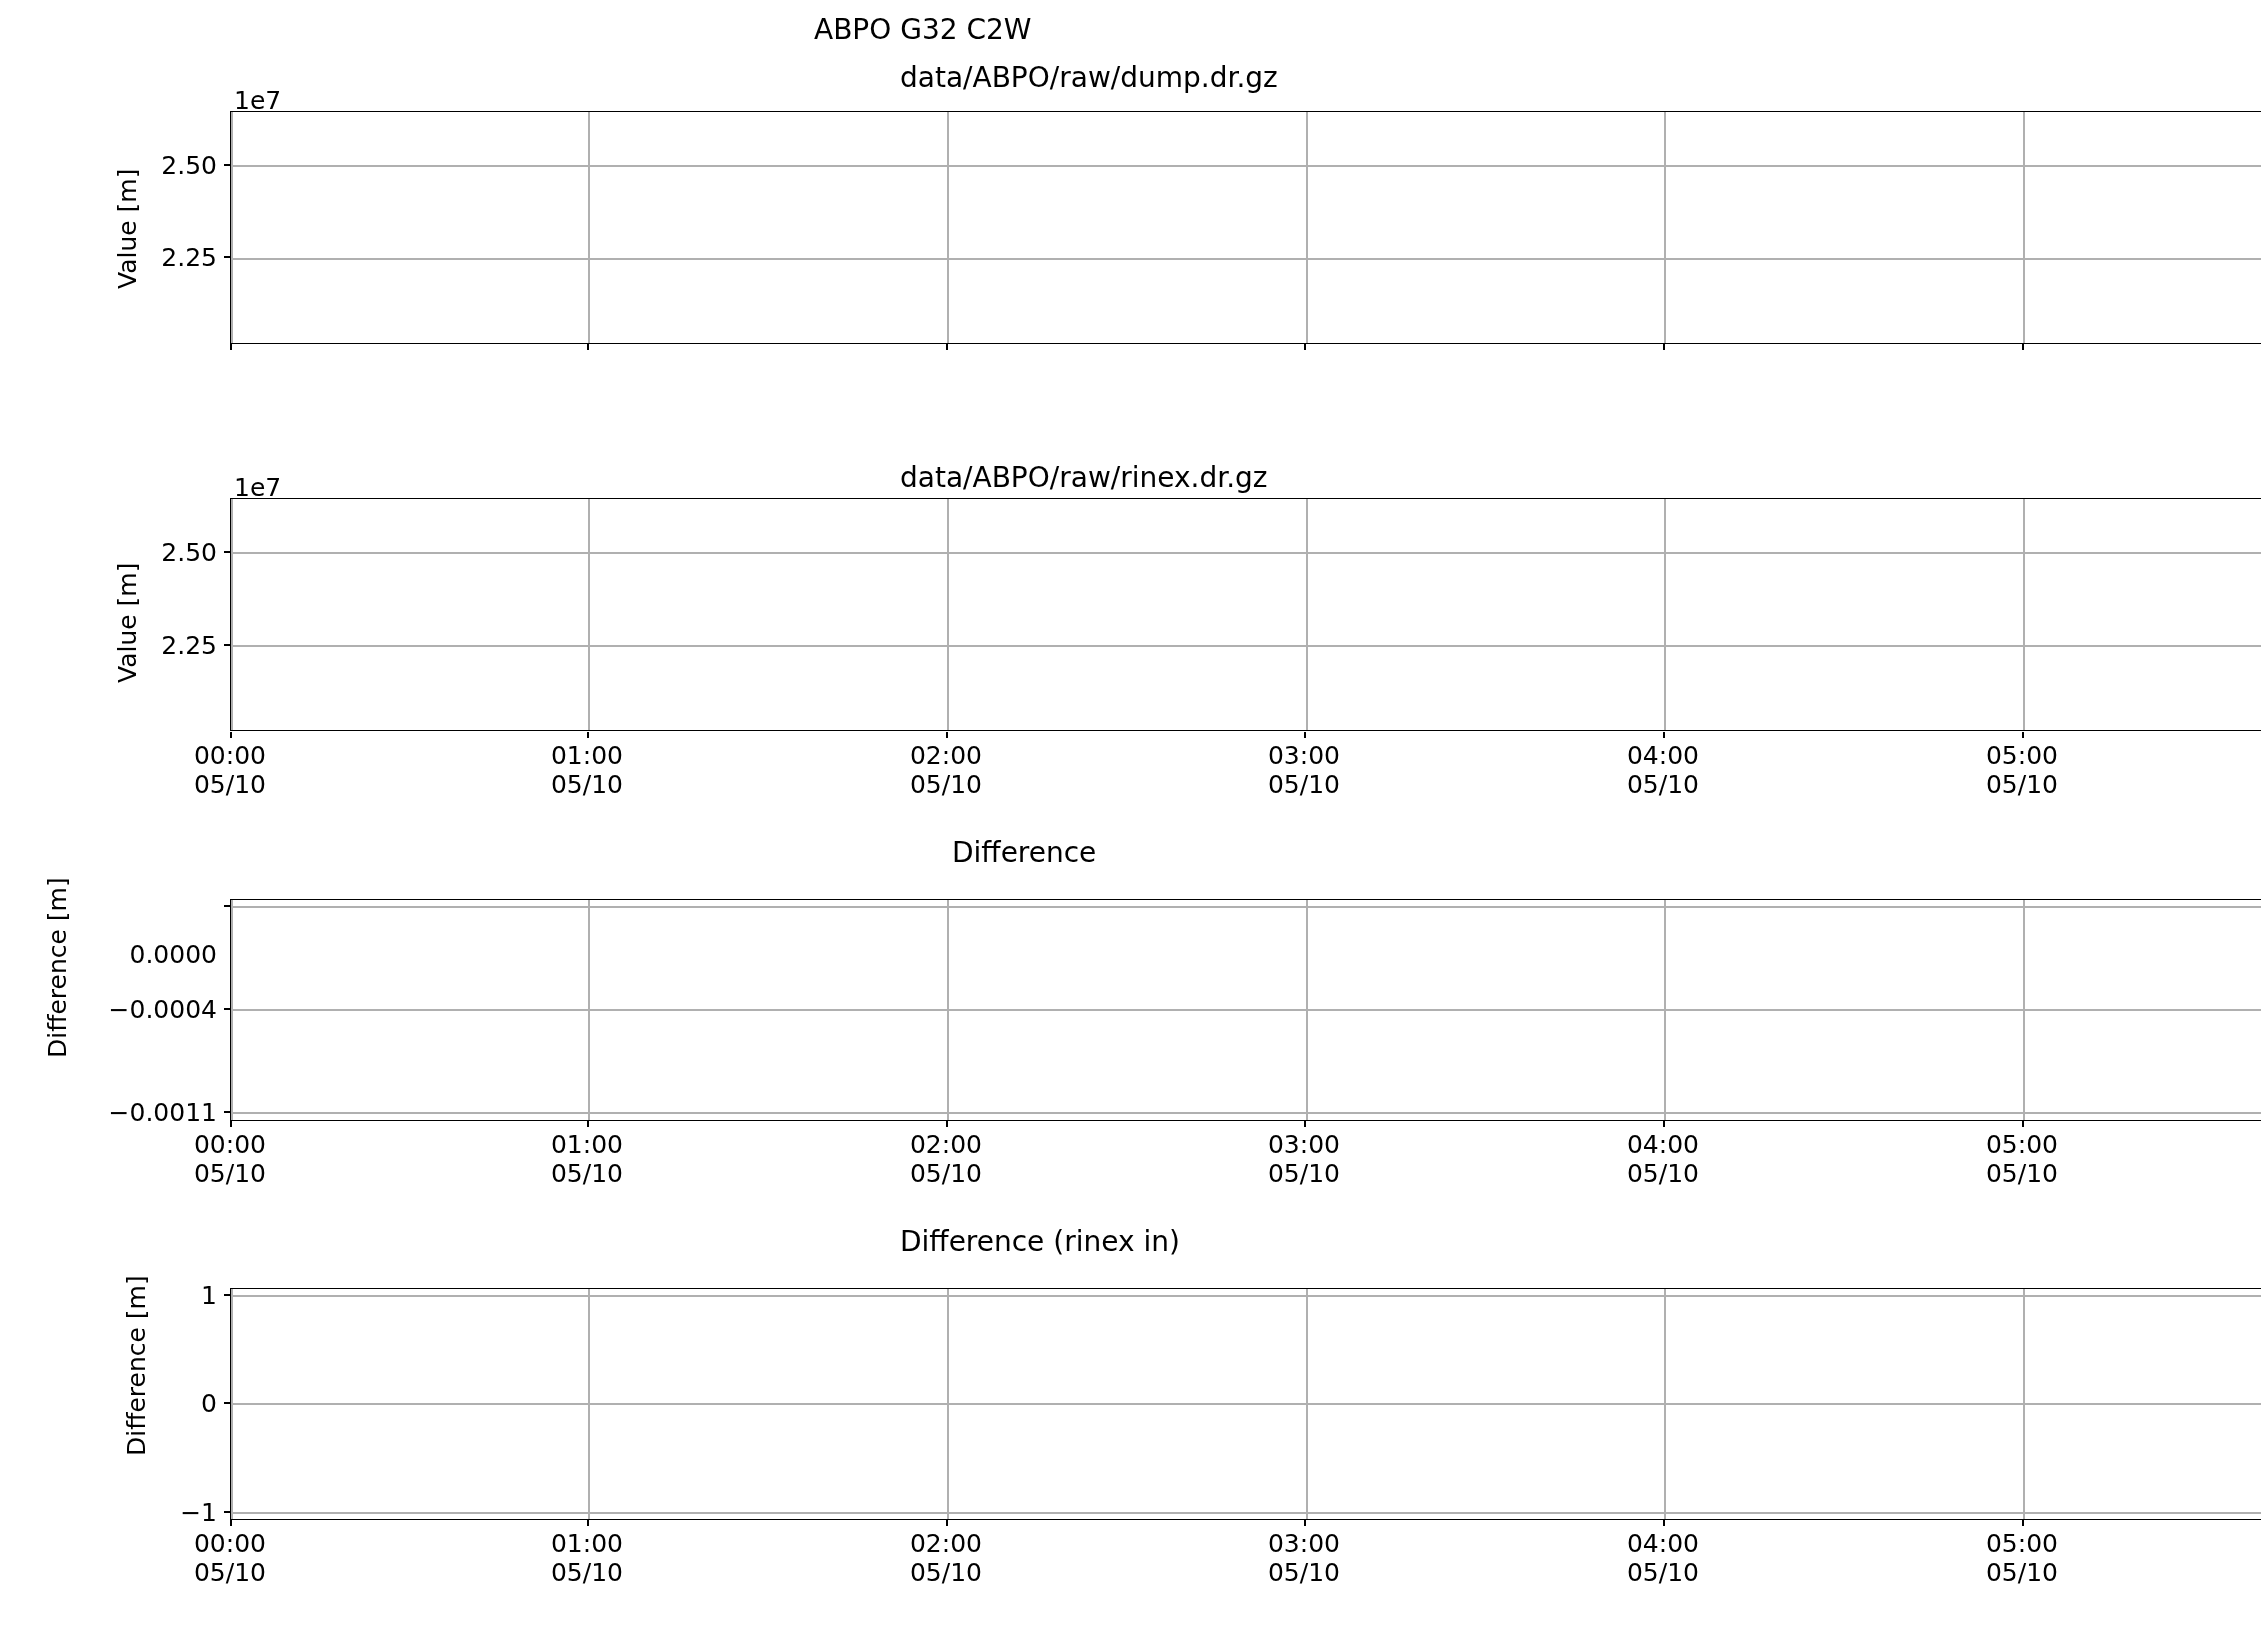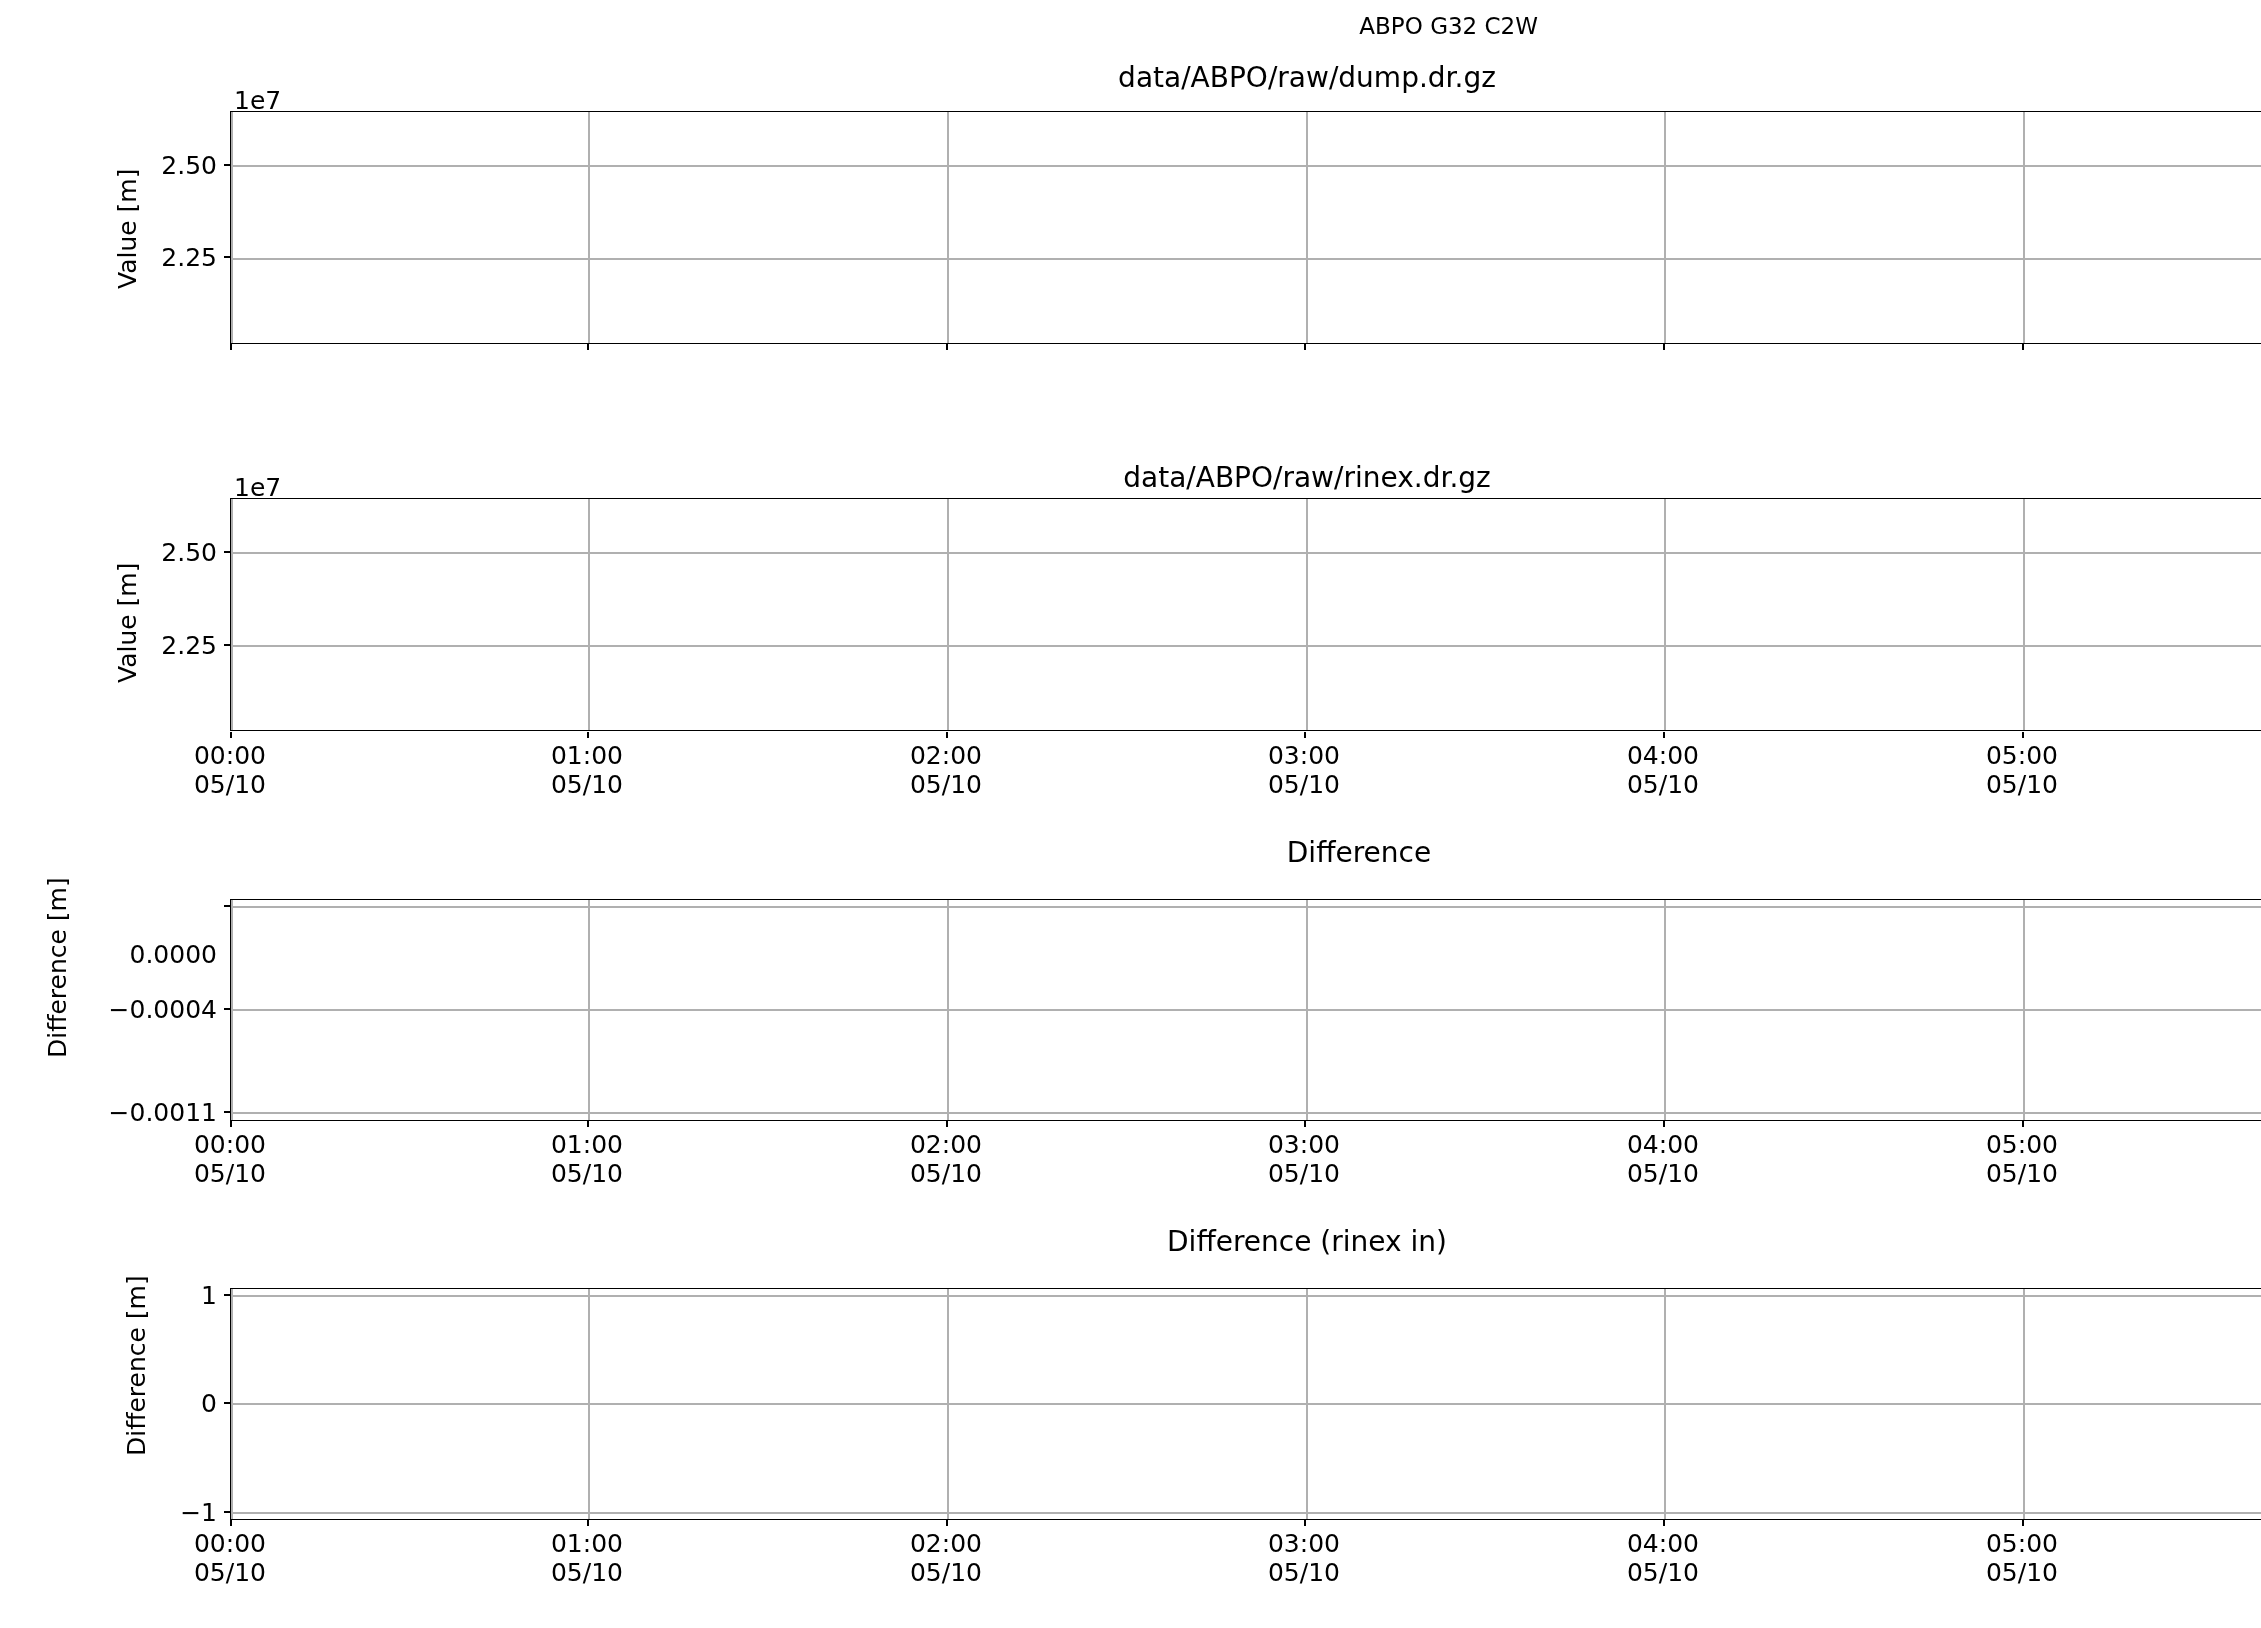--- a/index.html
+++ b/index.html
@@ -42,28 +42,28 @@
   .gridline-h {
     position: absolute;
     left: 0;
     right: 0;
     height: 1.8px;
     background: #b0b0b0;
   }
 
   .suptitle {
     position: absolute;
-    text-align: right;
-    font-size: 23px;
+    text-align: left;
+    font-size: 28px;
     line-height: 1.12;
     white-space: nowrap;
   }
   .axes-title {
     position: absolute;
-    text-align: center;
+    text-align: left;
     font-size: 28px;
     line-height: 1.12;
     white-space: nowrap;
   }
   .offset-text {
     position: absolute;
     font-size: 25px;
     white-space: nowrap;
   }
   .ylabel {

